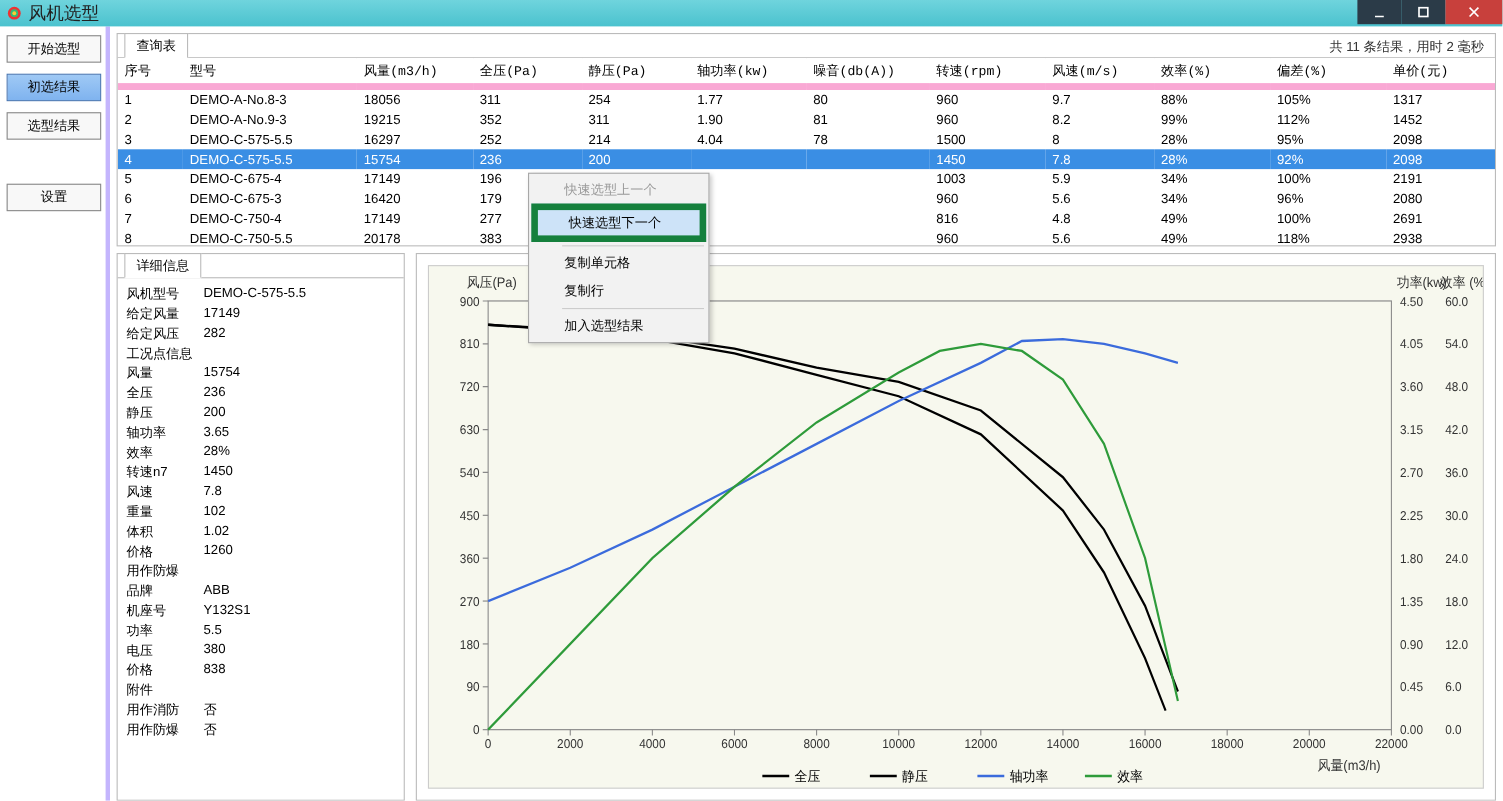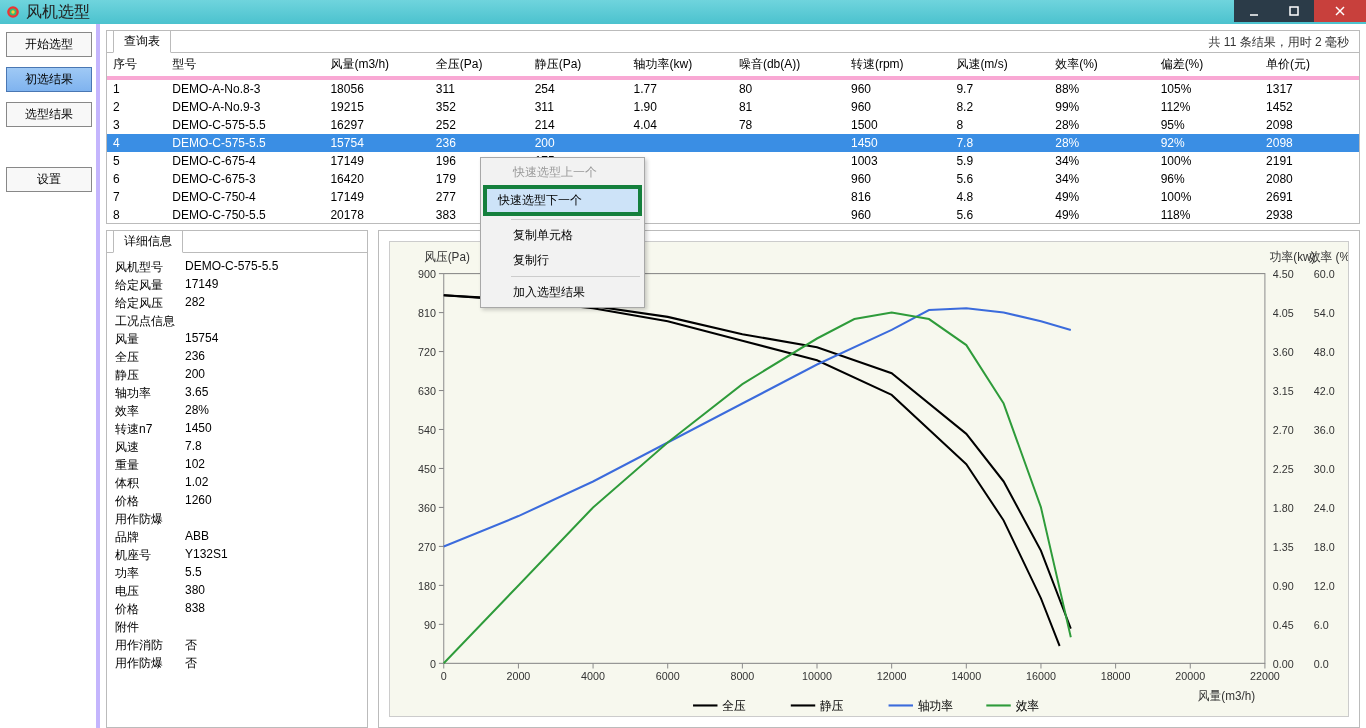--- a/index.html
+++ b/index.html
@@ -24,30 +24,30 @@
 
 .main { flex: 1; display: flex; flex-direction: column; padding: 6px 6px 0 6px; }
 
 
 .querypanel { border: 1px solid #bbb; margin-bottom: 6px; position: relative; }
 .querypanel .tab { position: absolute; top: -1px; left: 6px; background: #fff; border: 1px solid #bbb; border-bottom: 1px solid #fff; padding: 2px 10px; z-index: 2; }
 .querypanel .tabbar { height: 22px; border-bottom: 1px solid #bbb; }
 .querypanel .statusline { position: absolute; right: 10px; top: 3px; color: #333; }
 .tablewrap { height: 170px; overflow-y: scroll; position: relative; }
 table.data { width: 100%; border-collapse: collapse; table-layout: fixed; }
-table.data th { text-align: left; padding: 3px 6px; background: #fff; border-bottom: 4px solid #f9a8d4; font-weight: normal; }
+table.data th { text-align: left; padding: 3px 6px; background: #fff; border-bottom: 6px solid #f9a8d4; font-weight: normal; font-family: Liberation Mono, monospace; }
 table.data td { padding: 2px 6px; border: none; }
 table.data tr.sel td { background: #3a8ee4; color: #fff; }
 table.data tbody tr { height: 17px; }
 
 
 .ctxmenu { position: absolute; background: #f2f2f2; border: 1px solid #a8a8a8; box-shadow: 2px 2px 4px rgba(0,0,0,0.2); z-index: 50; width: 165px; padding: 2px; }
 .ctxmenu .item { padding: 4px 8px 4px 30px; cursor: default; }
 .ctxmenu .item.disabled { color: #999; }
-.ctxmenu .item.hover { background: #cde3f8; border: 4px solid #15803d; padding: 3px 7px 3px 11px; }
+.ctxmenu .item.hover { background: #cde3f8; border: 6px solid #15803d; padding: 3px 7px 3px 28px; }
 .ctxmenu .sep { height: 1px; background: #ccc; margin: 3px 2px 3px 28px; }
 
 
 .bottom { flex: 1; display: flex; gap: 10px; min-height: 0;}
 .detailpanel, .chartpanel { border: 1px solid #bbb; position: relative; }
 .detailpanel { width: 262px; }
 .detailpanel .tab, .chartpanel .tabbar {  }
 .detailpanel .tab { position: absolute; top: -1px; left: 6px; background: #fff; border: 1px solid #bbb; border-bottom: 1px solid #fff; padding: 2px 10px; z-index: 2; }
 .detailpanel .tabbar, .querypanel .tabbar { height: 22px; border-bottom: 1px solid #bbb; }
 .detailbody { padding: 6px 8px; height: calc(100% - 22px); overflow: auto; }

